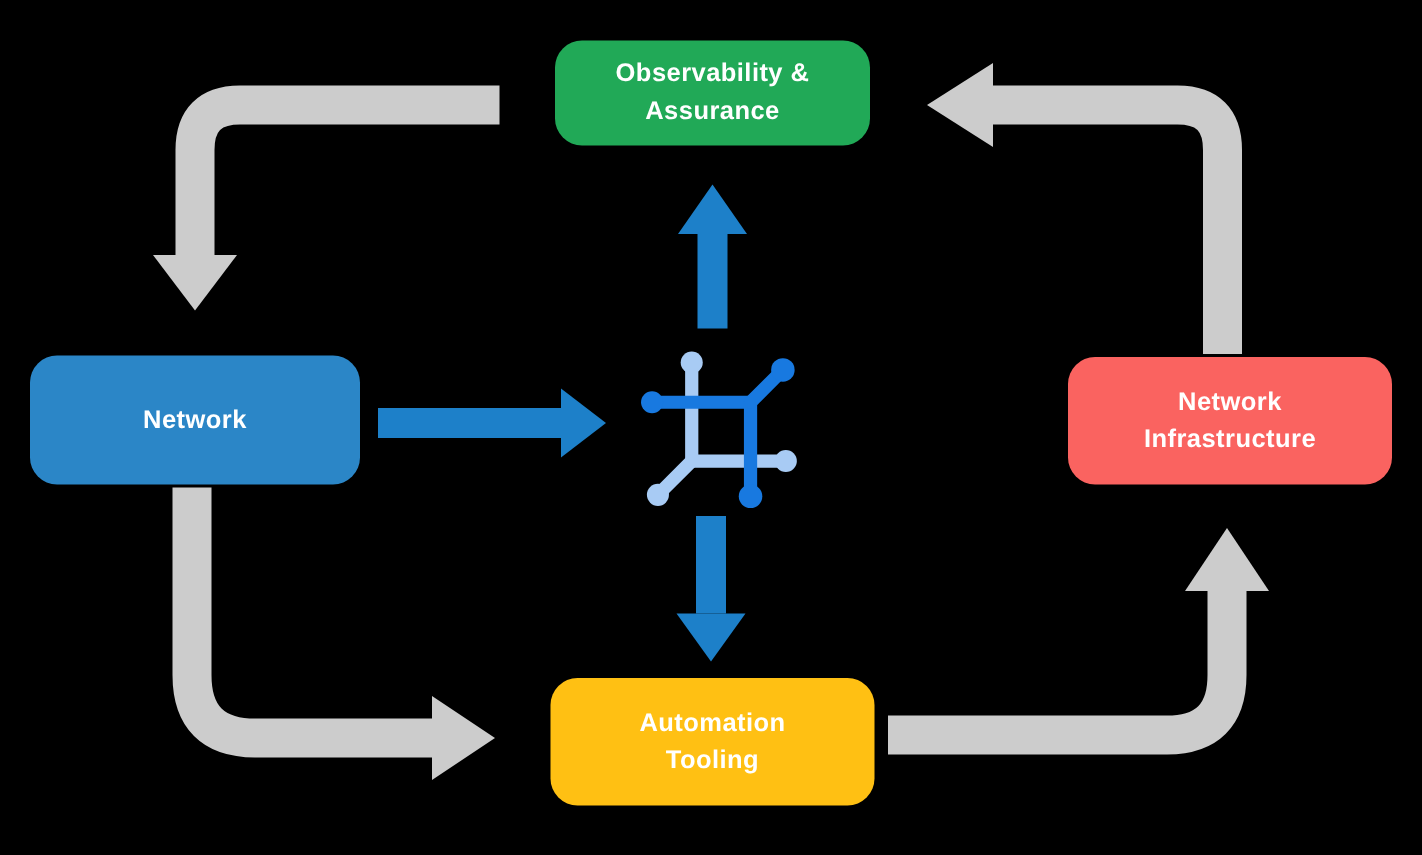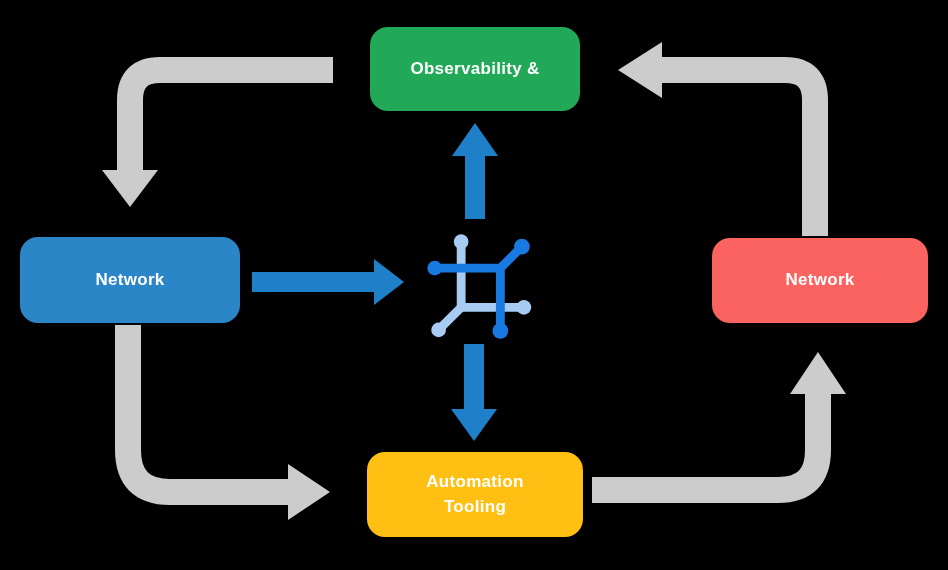--- a/index.html
+++ b/index.html
@@ -30,21 +30,21 @@
     justify-content: center;
     border-radius: 18px;
     color: #ffffff;
     font-size: 17px;
     font-weight: 600;
     letter-spacing: 0.3px;
     line-height: 1.45;
     text-align: center;
   }
   .node span { display: block; }
-  .node-observability { left: 370px; top: 27px;  width: 210px; height: 84px; }
+  .node-observability { left: 370px; top: 27px;  width: 210px; height: 70px; }
   .node-operations    { left: 20px;  top: 237px; width: 220px; height: 86px; }
   .node-infrastructure{ left: 712px; top: 238px; width: 216px; height: 85px; }
   .node-automation    { left: 367px; top: 452px; width: 216px; height: 85px; }
 </style>
 </head>
 <body>
 
 <div class="canvas">
 
   <svg class="arrow-layer" width="948" height="570" viewBox="0 0 948 570" fill="none">
@@ -99,28 +99,30 @@
         <path d="M82 42 L102 22" fill="none" stroke="#1879E0"></path>
       </g>
       <circle cx="15" cy="42" r="7.5" fill="#1879E0"></circle>
       <circle cx="82" cy="106" r="8" fill="#1879E0"></circle>
       <circle cx="104" cy="20" r="8" fill="#1879E0"></circle>
     </g>
   </svg>
 
   <div class="node node-observability" style="background: rgb(33, 169, 87);">
     <span>Observability &amp;</span>
+    <span>Assurance</span>
   </div>
 
   <div class="node node-operations" style="background: rgb(43, 134, 199);">
     <span>Network</span>
   </div>
 
   <div class="node node-infrastructure" style="background: rgb(250, 99, 96);">
     <span>Network</span>
+    <span>Infrastructure</span>
   </div>
 
   <div class="node node-automation" style="background: rgb(255, 192, 19); text-align: center;">
     <span>Automation</span>
     <span>Tooling</span>
   </div>
 
 </div>
 
 </body></html>

